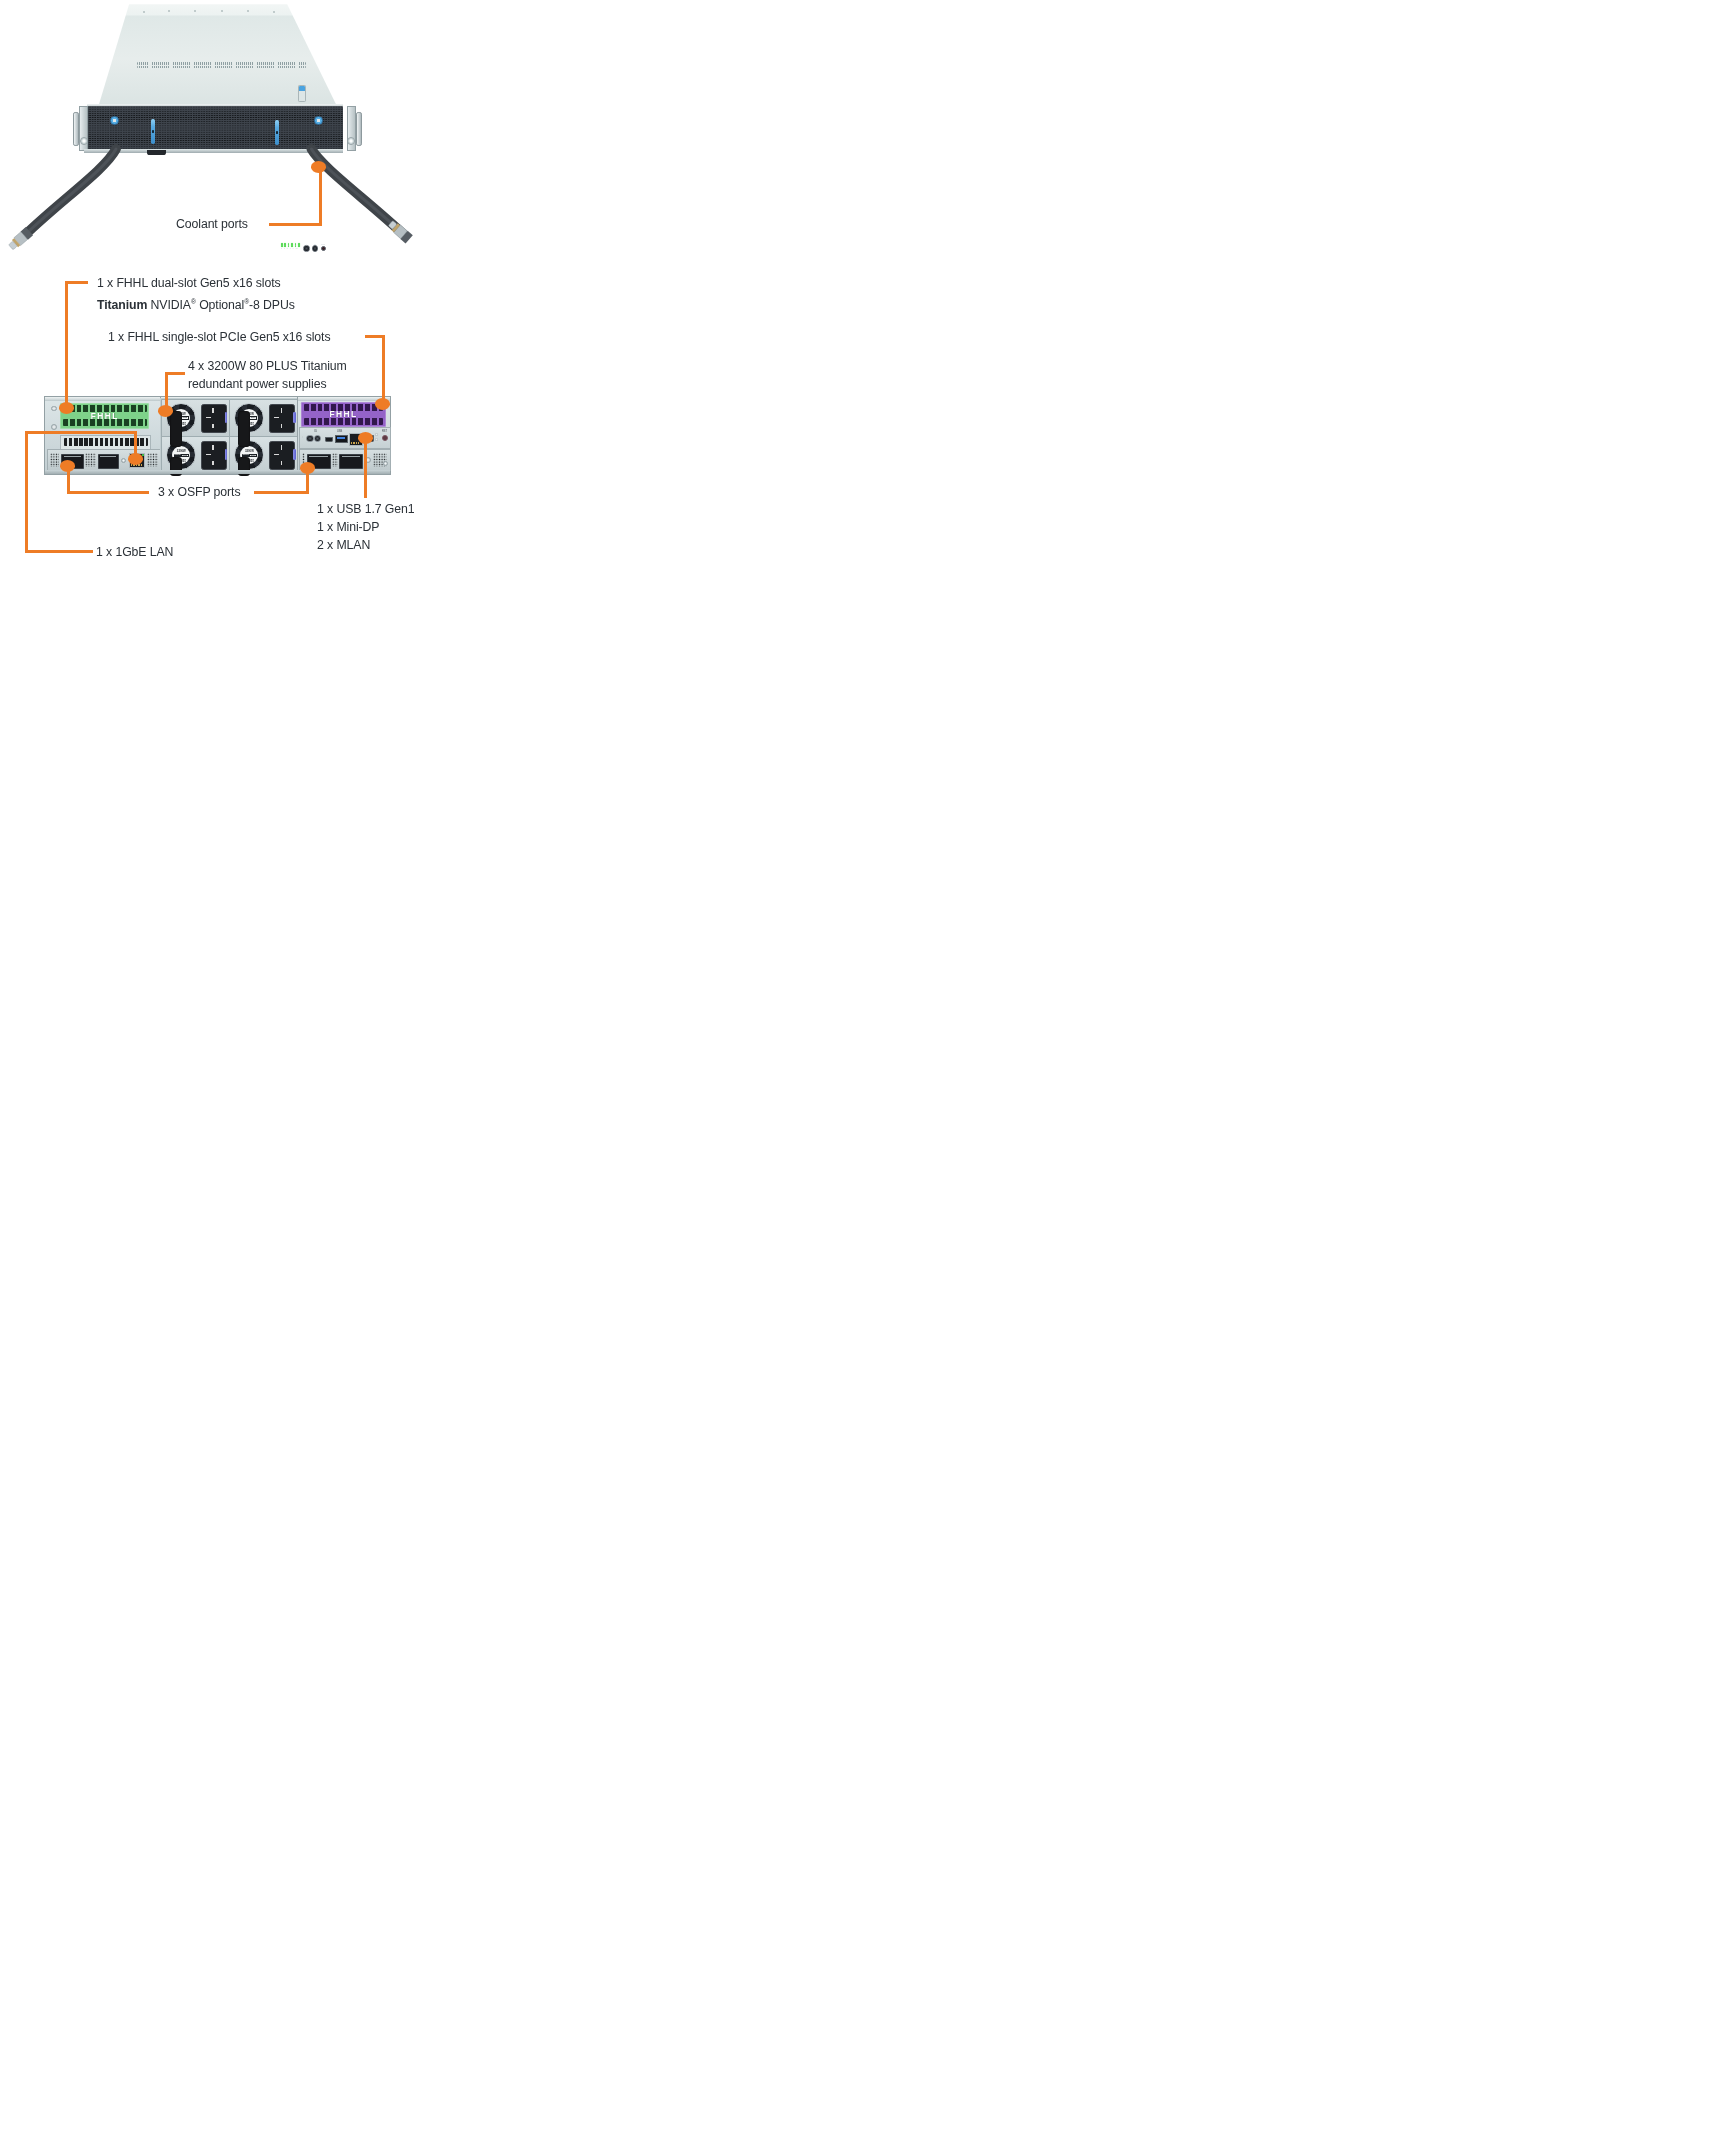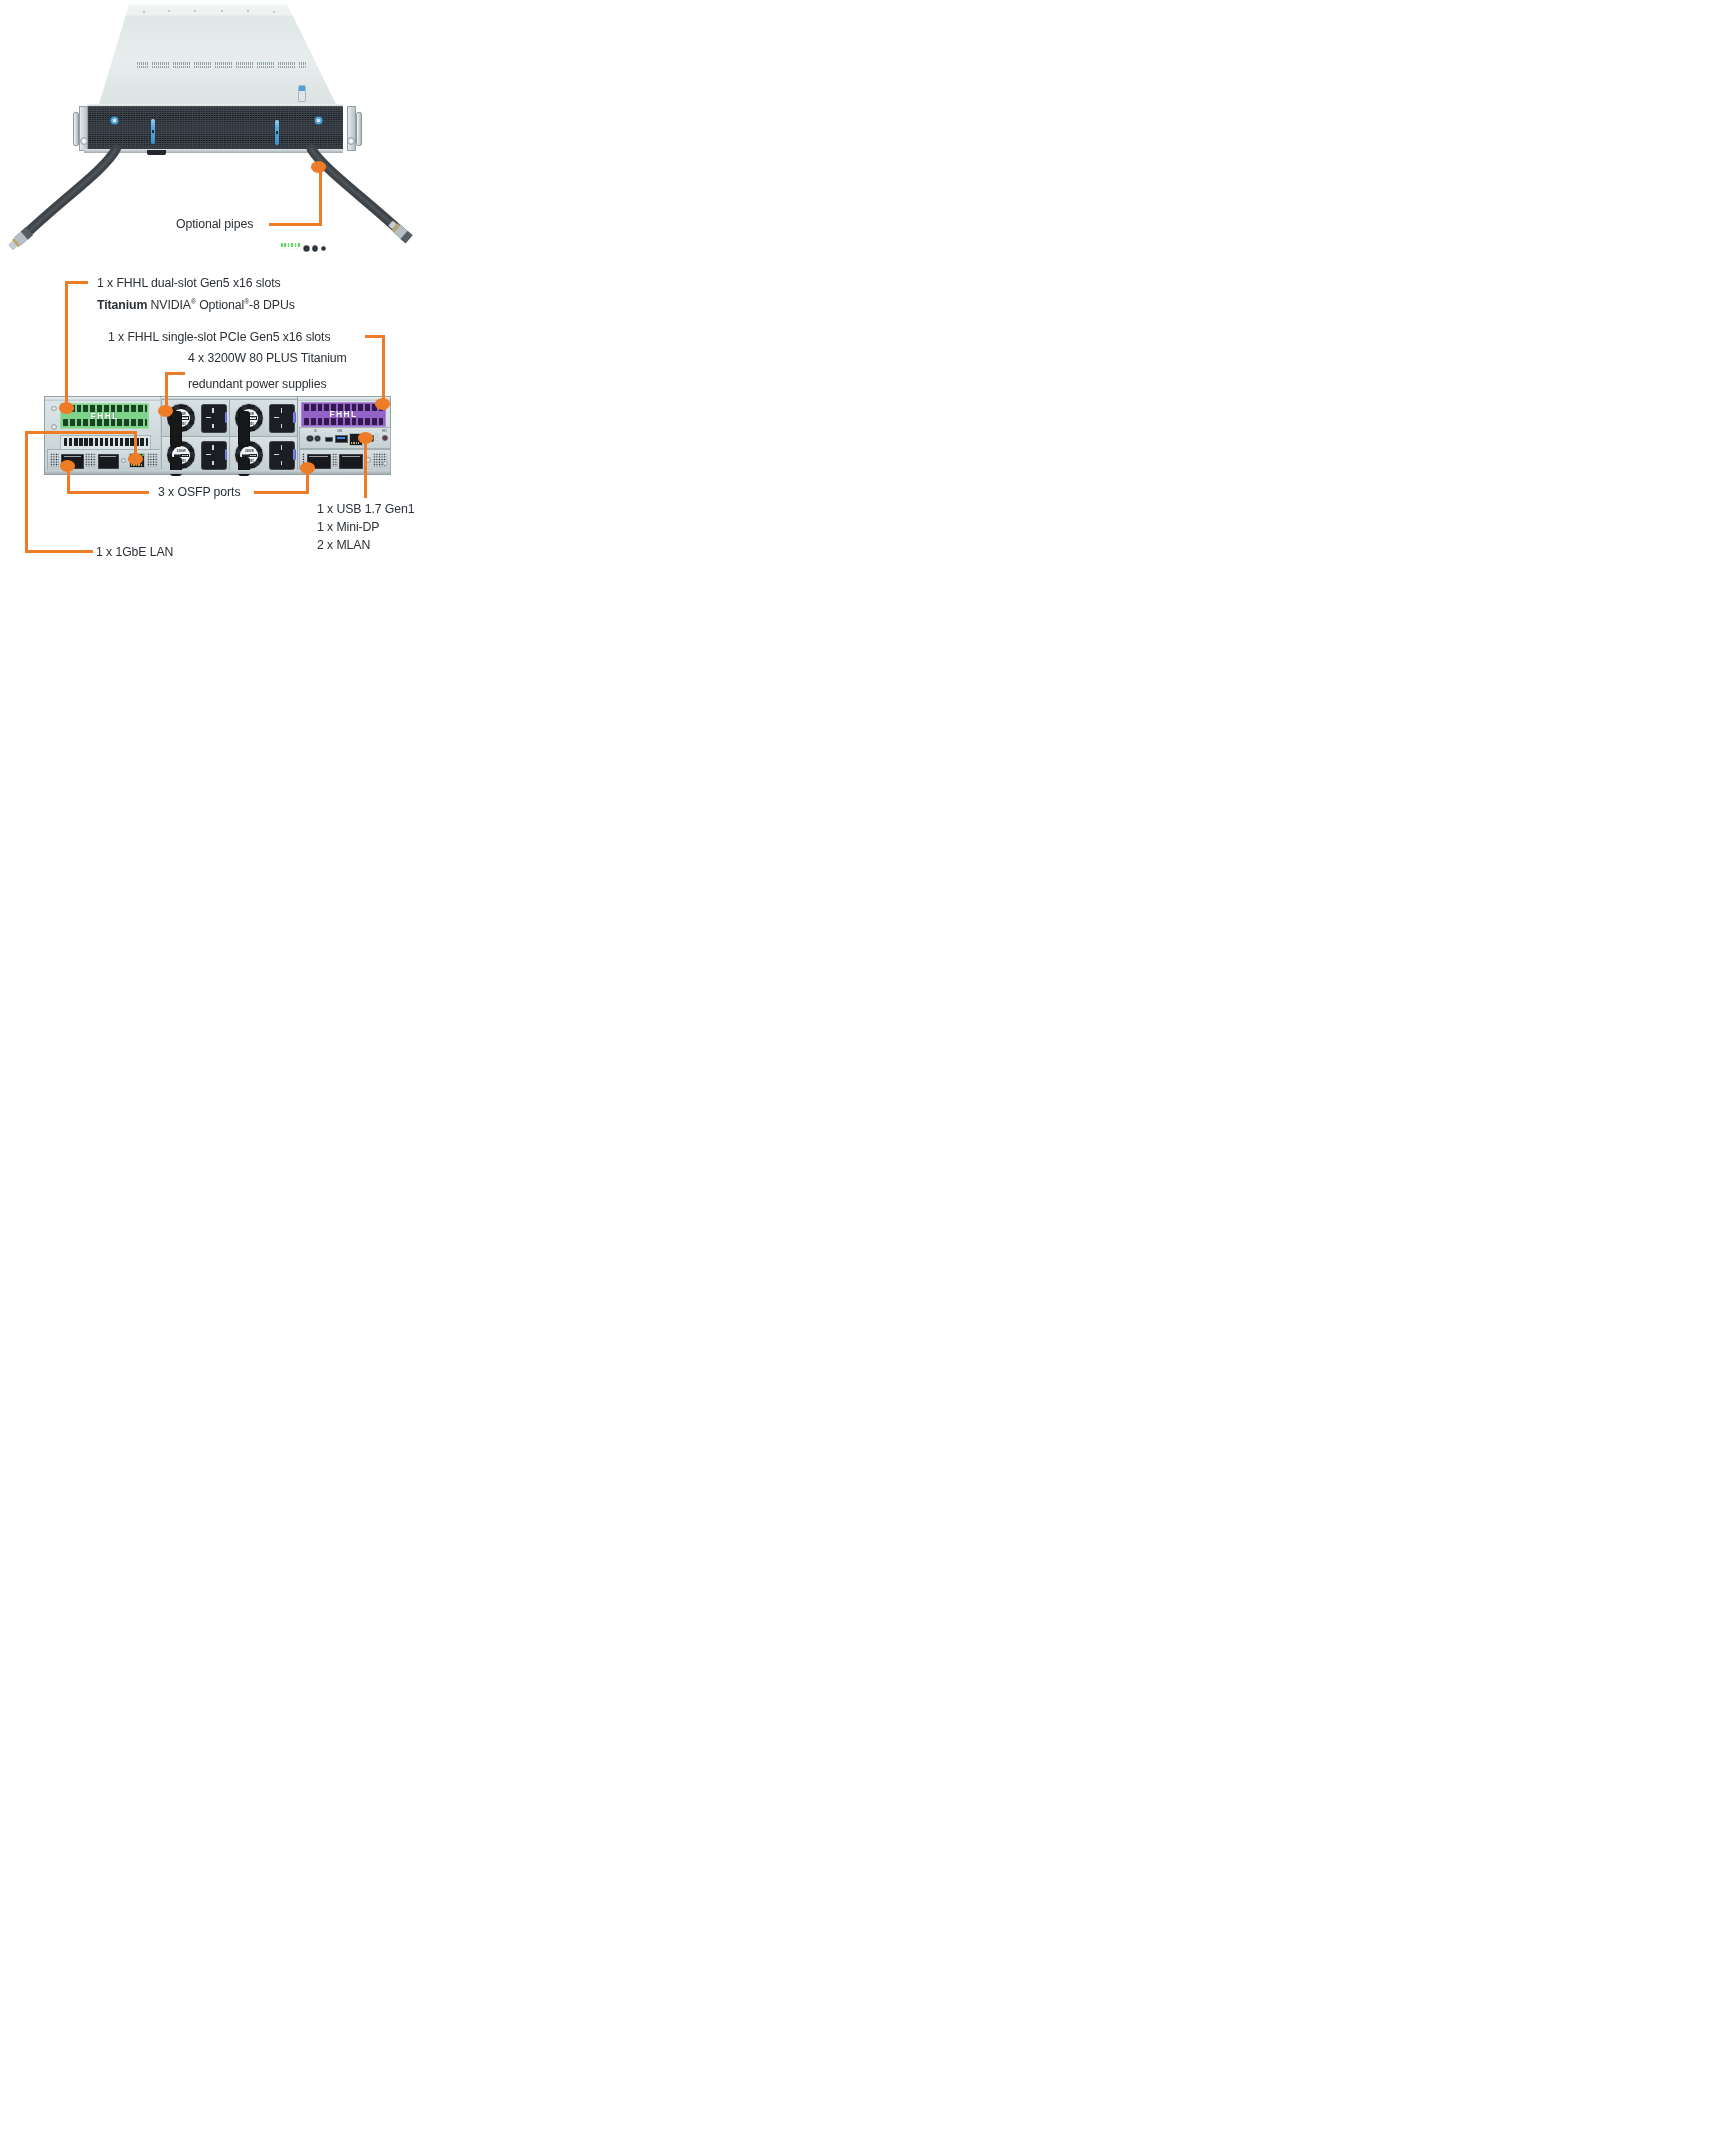--- a/index.html
+++ b/index.html
@@ -380,28 +380,28 @@
   <div class="cl" style="left:25px;top:431px;width:2.6px;height:121px"></div>
   <div class="cl" style="left:25px;top:550px;width:68px;height:2.6px"></div>
 
   <div class="cdot" style="left:358px;top:432px"></div>
   <div class="cl" style="left:364px;top:438px;width:2.6px;height:60px"></div>
 
   <div class="cl" style="left:269px;top:223px;width:52px;height:2.6px"></div>
   <div class="cl" style="left:319px;top:166px;width:2.6px;height:60px"></div>
   <div class="cdot" style="left:311px;top:161px"></div>
 
-  <div class="lbl" style="left:176px;top:217px">Optional pipes</div>
+  <div class="lbl" style="left:176px;top:217px">Coolant ports</div>
 
   <div class="lbl" style="left:97px;top:276px">1 x FHHL dual-slot Gen5 x16 slots</div>
   <div class="lbl" style="left:97px;top:298px"><span class="b">Titanium</span><span> NVIDIA</span><sup>®</sup><span> Optional</span><sup>®</sup><span>-8 DPUs</span></div>
 
   <div class="lbl" style="left:108px;top:330px">1 x FHHL single-slot PCIe Gen5 x16 slots</div>
 
-  <div class="lbl" style="left:188px;top:351px">4 x 3200W 80 PLUS Titanium</div>
+  <div class="lbl" style="left:188px;top:359px">4 x 3200W 80 PLUS Titanium</div>
   <div class="lbl" style="left:188px;top:377px">redundant power supplies</div>
 
   <div class="lbl" style="left:158px;top:485px">3 x OSFP ports</div>
 
   <div class="lbl" style="left:317px;top:502px">1 x USB 1.7 Gen1</div>
   <div class="lbl" style="left:317px;top:520px">1 x Mini-DP</div>
   <div class="lbl" style="left:317px;top:538px">2 x MLAN</div>
 
   <div class="lbl" style="left:96px;top:545px">1 x 1GbE LAN</div>
 </div>

